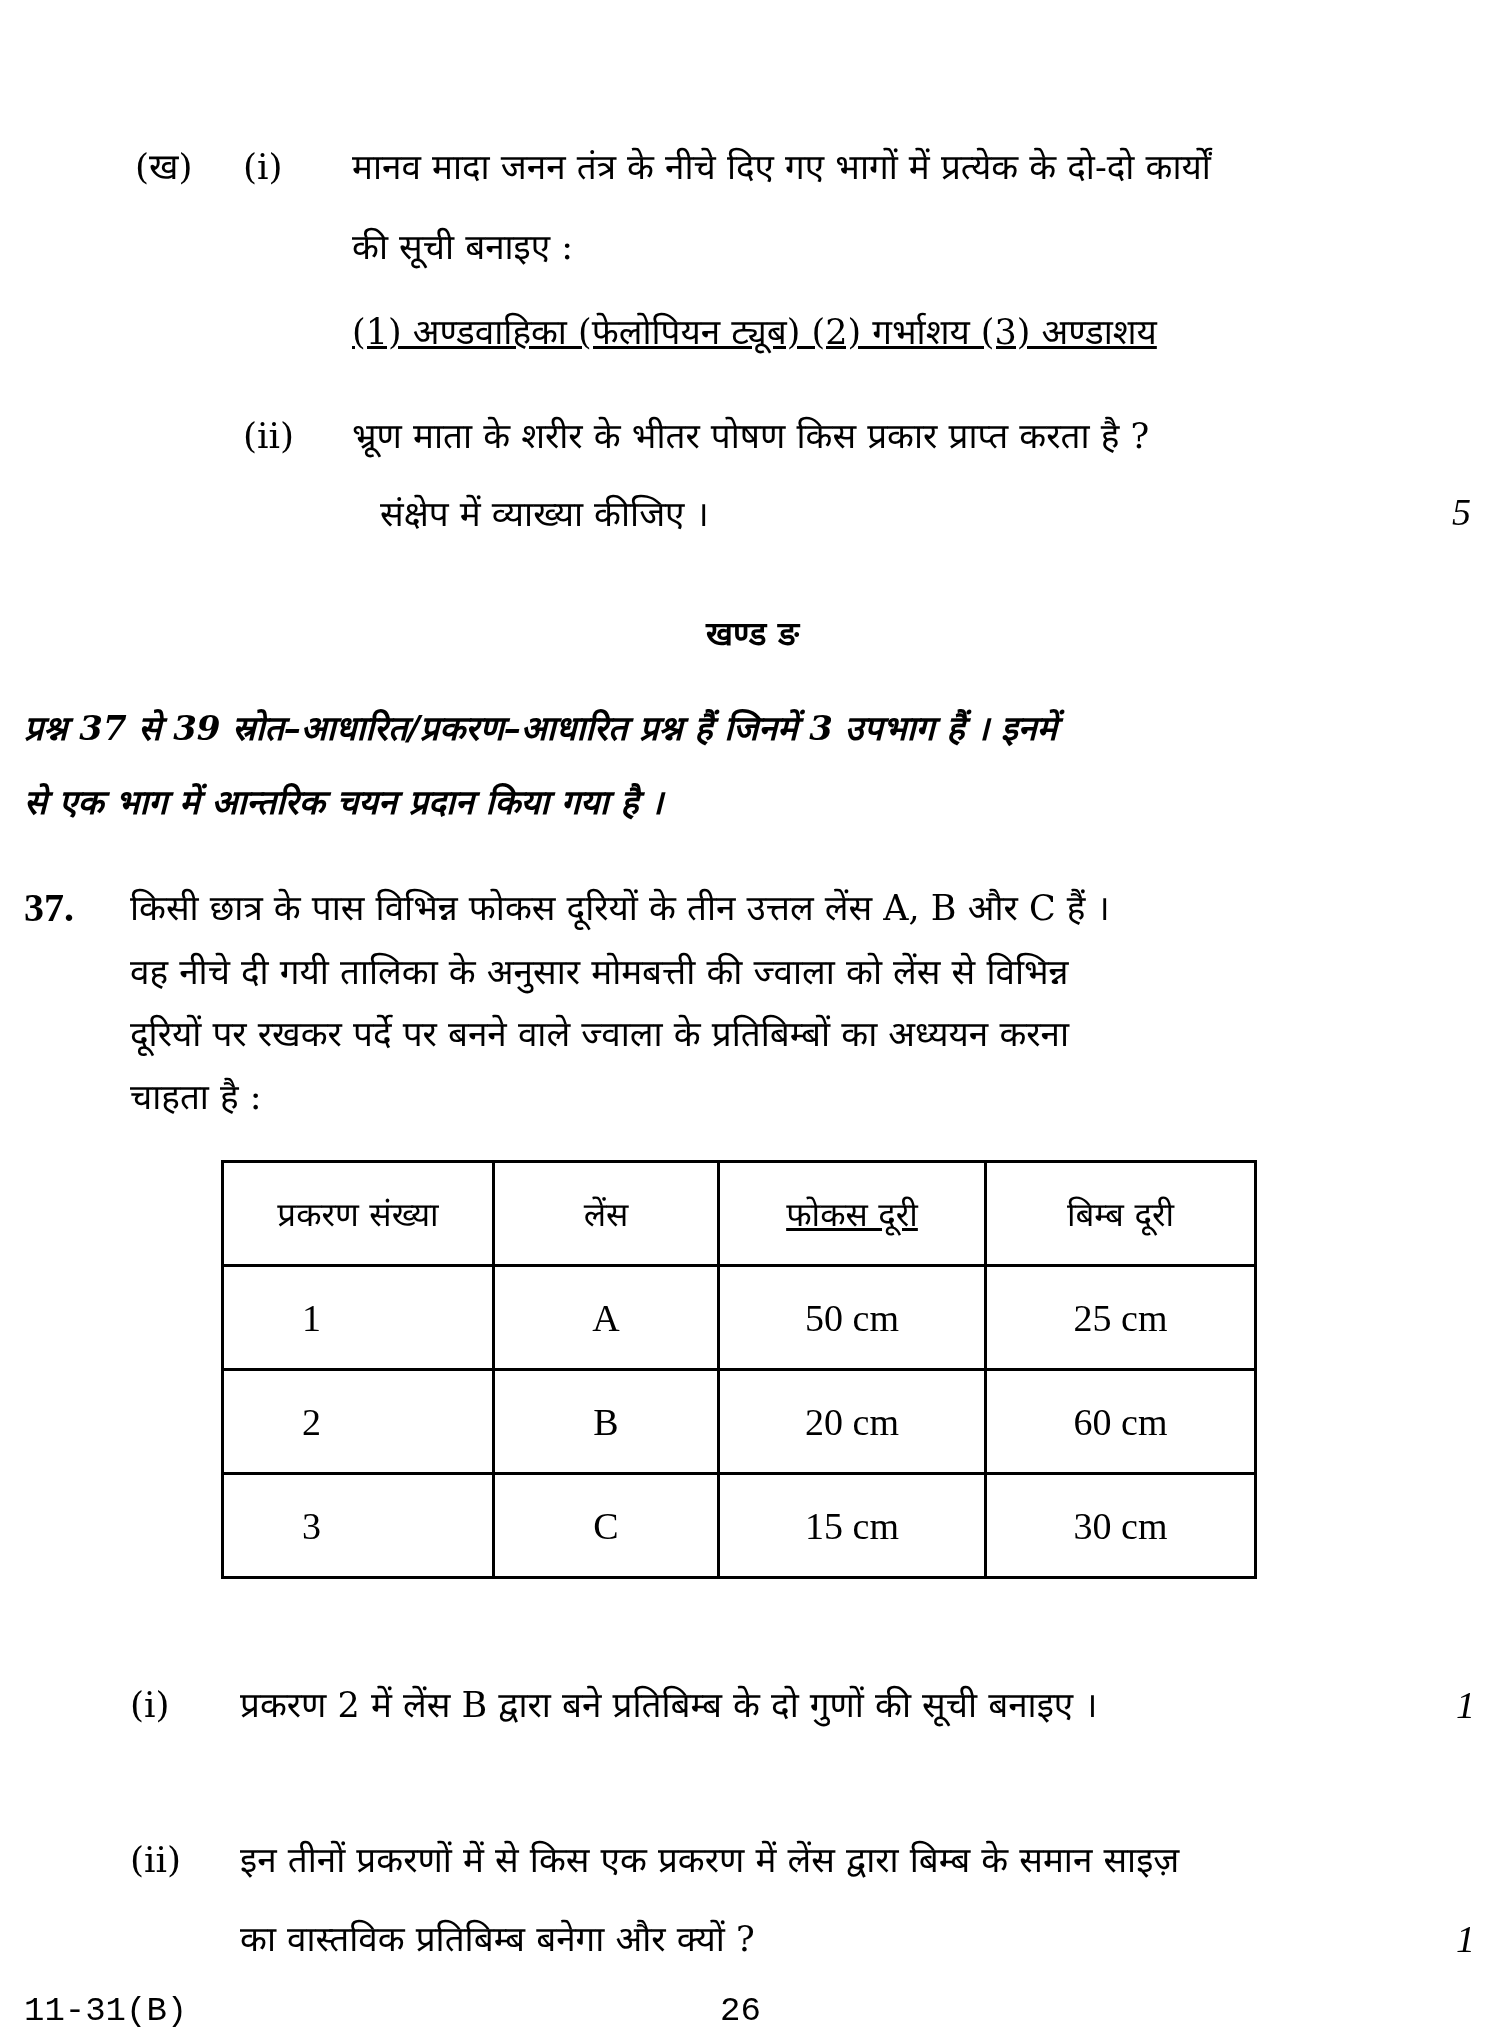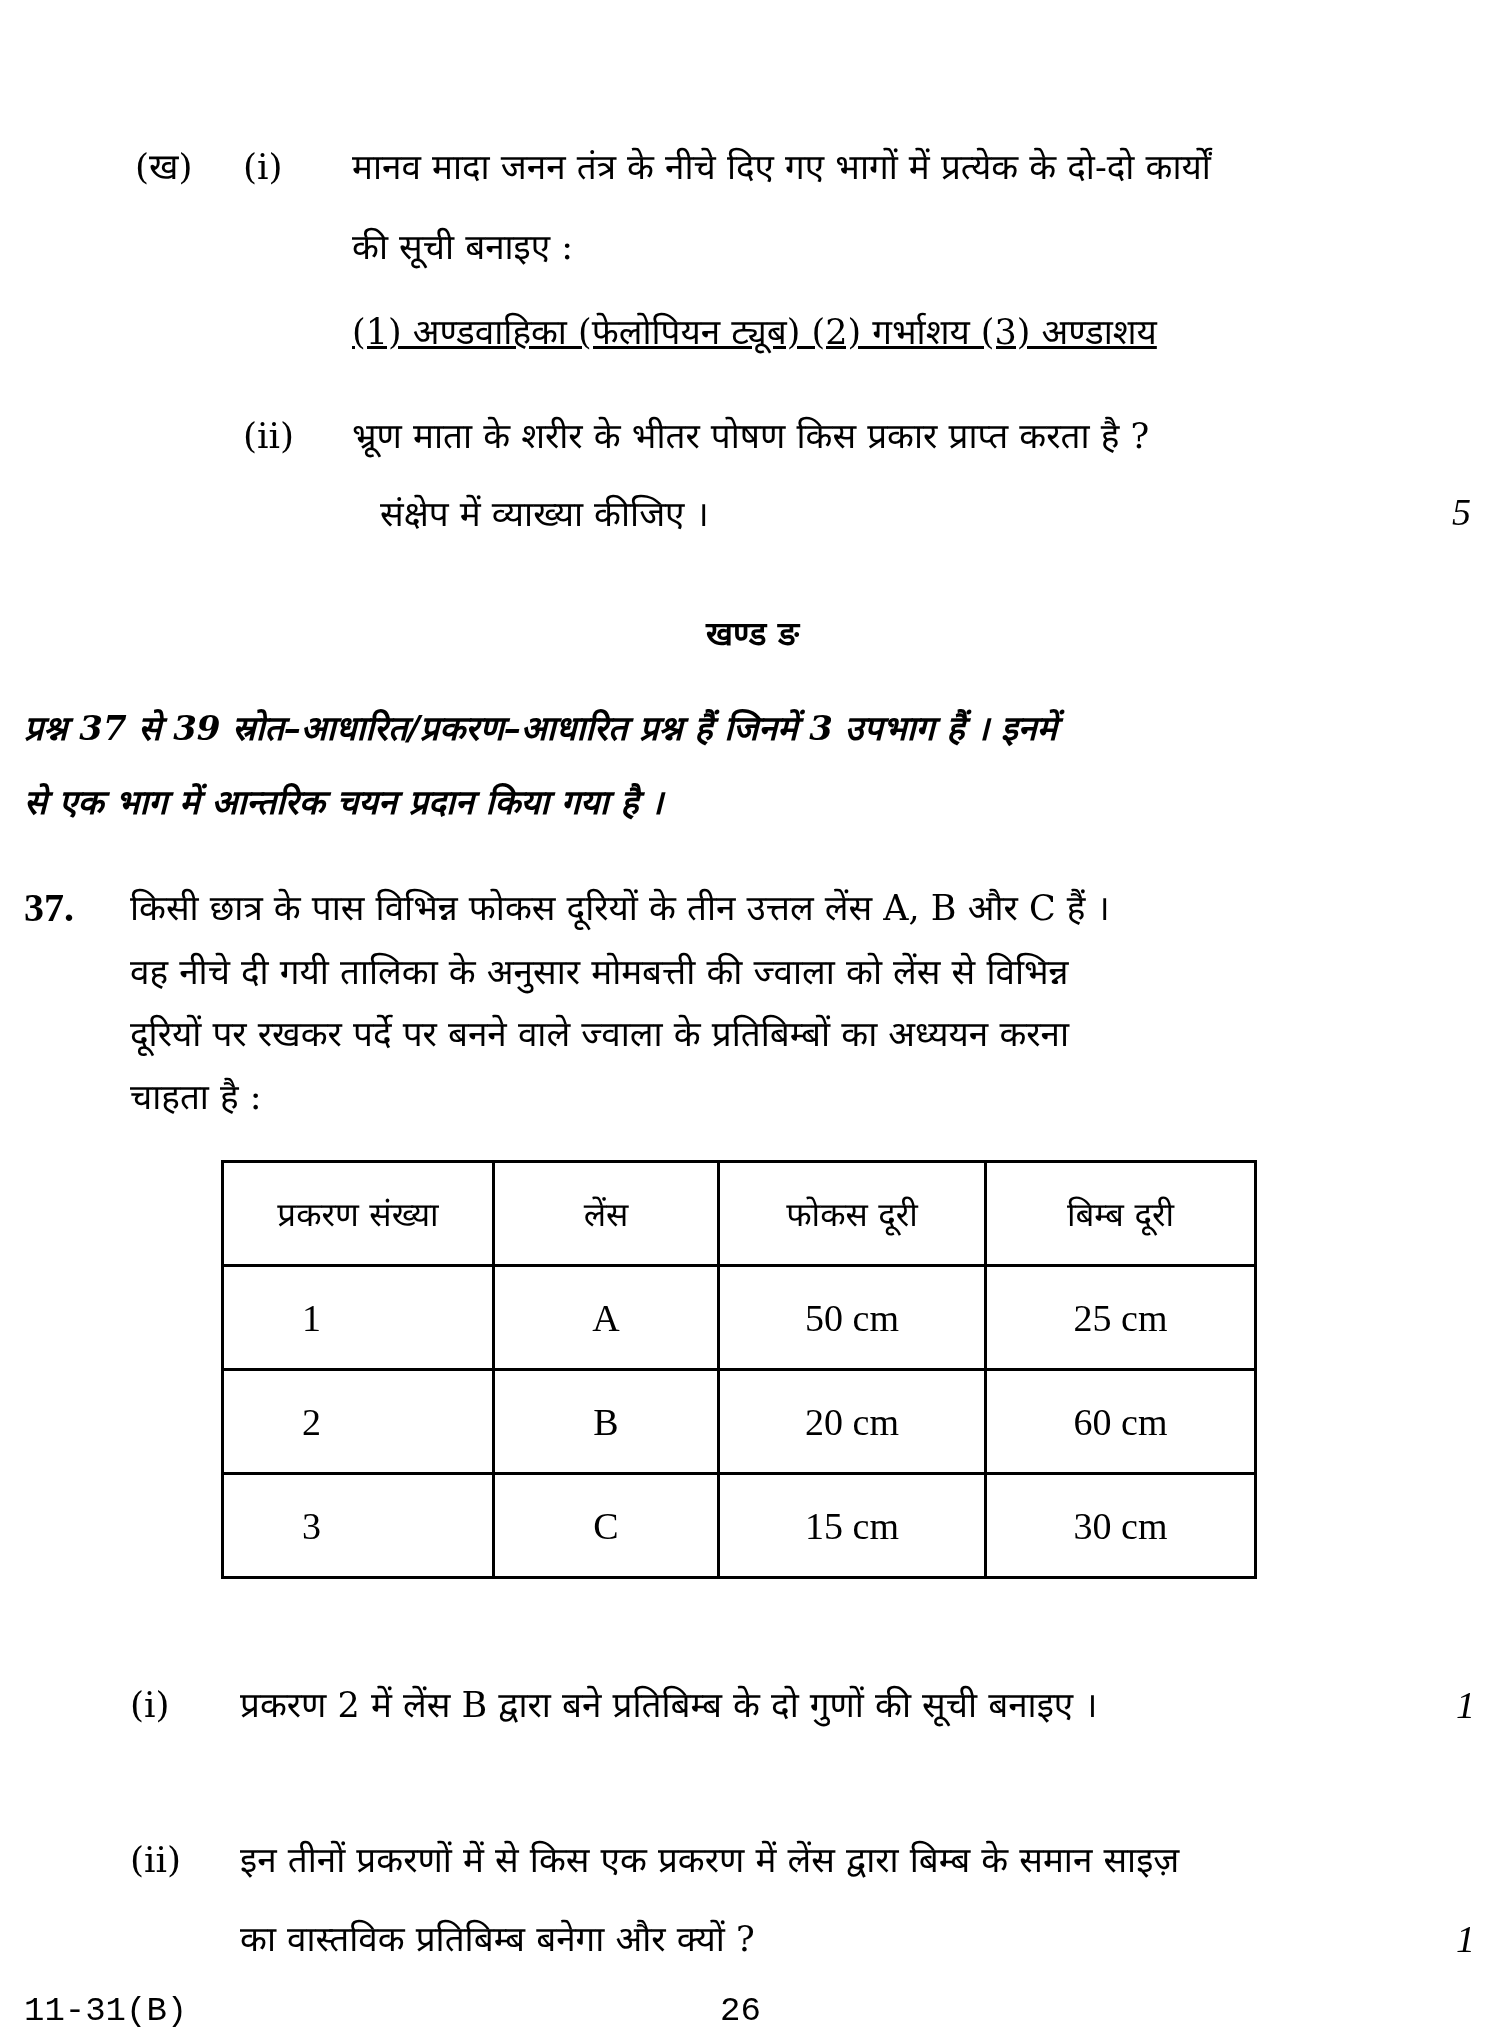--- a/index.html
+++ b/index.html
@@ -69,21 +69,21 @@
 <div class="abs txt" style="left:130px; top:886px; font-size:35px;">किसी छात्र के पास विभिन्न फोकस दूरियों के तीन उत्तल लेंस A, B और C हैं ।</div>
 <div class="abs txt" style="left:130px; top:950px; font-size:35px;">वह नीचे दी गयी तालिका के अनुसार मोमबत्ती की ज्वाला को लेंस से विभिन्न</div>
 <div class="abs txt" style="left:130px; top:1012px; font-size:35px;">दूरियों पर रखकर पर्दे पर बनने वाले ज्वाला के प्रतिबिम्बों का अध्ययन करना</div>
 <div class="abs txt" style="left:130px; top:1075px; font-size:35px;">चाहता है :</div>
 
 <table class="data-table">
   <thead>
     <tr>
       <th style="width:268px;">प्रकरण संख्या</th>
       <th style="width:222px;">लेंस</th>
-      <th style="width:264px;">फोकस दूरी</th>
+      <th style="width:264px;text-decoration:underline;">फोकस दूरी</th>
       <th>बिम्ब दूरी</th>
     </tr>
   </thead>
   <tbody>
     <tr>
       <td class="case-col">1</td>
       <td>A</td>
       <td>50 cm</td>
       <td>25 cm</td>
     </tr>

